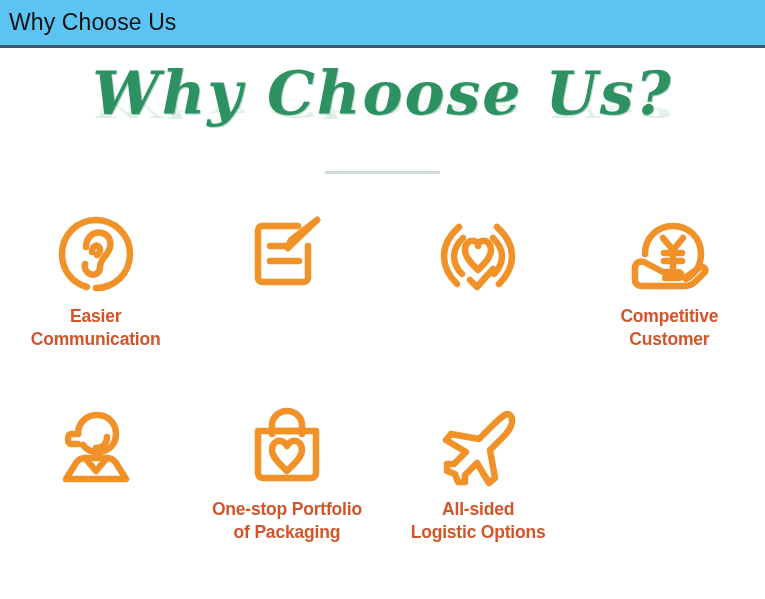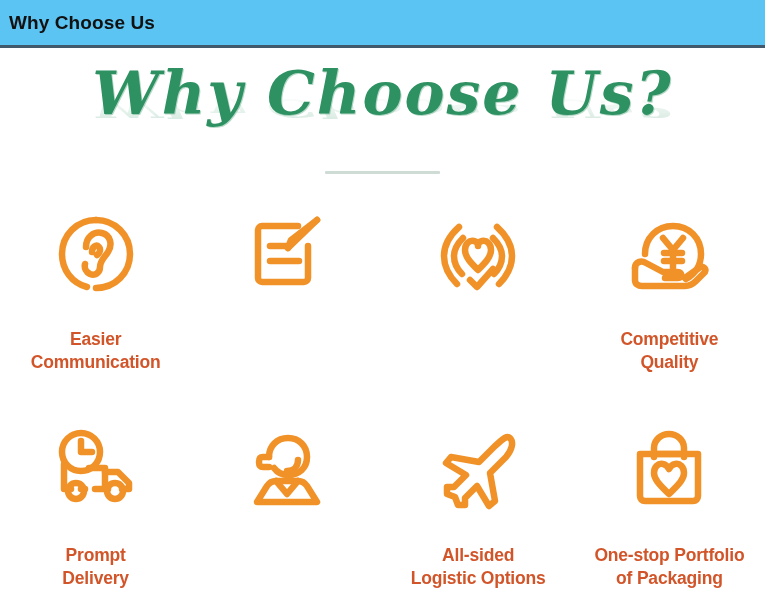--- a/index.html
+++ b/index.html
@@ -18,26 +18,25 @@
   #app-header {
     height: 48px;
     background: #5cc4f2;
     border-bottom: 3px solid #41596b;
     box-sizing: border-box;
     display: flex;
     align-items: center;
     padding-left: 9px;
   }
   #app-header-title {
-    font-size: 19px;
+    font-size: 23px;
     color: #111111;
     font-family: "Liberation Sans", sans-serif;
     letter-spacing: 0.1px;
     line-height: 1;
-    font-weight: bold;
   }
 
   
   #hero {
     padding-top: 14px;
     text-align: center;
     position: relative;
   }
   #hero-title-wrap {
     position: relative;
@@ -99,21 +98,21 @@
     width: 100px;
     height: 100px;
     display: flex;
     align-items: center;
     justify-content: center;
   }
   .feature-icon svg {
     display: block;
   }
   .feature-label {
-    margin-top: 24px;
+    margin-top: 1px;
     font-family: "Liberation Sans", sans-serif;
     font-weight: bold;
     font-size: 17.5px;
     line-height: 1.32;
     color: #d2552a;
     text-align: center;
     white-space: pre-line;
     letter-spacing: -0.2px;
   }
 </style>
@@ -178,69 +177,52 @@
         <path d="M22 46 C 22 30 34 18 50 18 C 66 18 78 30 78 46 C 78 57 72 66 63 71"></path>
         <path d="M40 30 L 50 42 L 60 30"></path>
         <line x1="50" y1="42" x2="50" y2="60"></line>
         <line x1="41" y1="45" x2="59" y2="45"></line>
         <line x1="41" y1="53" x2="59" y2="53"></line>
         <path d="M12 60 C 12 54 18 52 23 55 L 40 64 L 55 64 C 59 64 60 70 55 70 L 42 70"></path>
         <path d="M12 60 L 12 72 C 12 76 15 78 19 78 L 62 78 C 66 78 70 76 73 73 L 82 64 C 84 61 80 57 76 60 L 62 70"></path>
       </svg>
     </div>
     <div class="feature-label">Competitive
-Quality</div>
-  </div>
-
-  <div class="feature-cell">
-    <div class="feature-icon">
-      <svg width="92" height="92" viewBox="0 0 92 92" fill="none" stroke="#f19229" stroke-width="6.5" stroke-linecap="round" stroke-linejoin="round">
-        <circle cx="31" cy="28" r="19"></circle>
-        <path d="M31 17 V 28 H 42"></path>
-        <path d="M14 40 V 65 H 21"></path>
-        <path d="M39 44 H 55 V 65 H 45"></path>
-        <path d="M31 65 H 35"></path>
-        <path d="M55 48 H 68 L 79 59 V 65 H 72"></path>
-        <path d="M55 65 H 58"></path>
-        <circle cx="26" cy="67" r="8"></circle>
-        <circle cx="65" cy="67" r="8"></circle>
-      </svg>
-    </div>
-    <div class="feature-label">Prompt
-Delivery</div>
-  </div>
+Customer</div>
+  </div>
+
 
   <div class="feature-cell">
     <div class="feature-icon">
       <svg width="92" height="92" viewBox="0 0 92 92" fill="none" stroke="#f19229" stroke-width="6.5" stroke-linecap="round" stroke-linejoin="round">
         <path d="M28 33 C 28 22 36 14 47 14 C 58 14 66 22 66 33 C 66 44 58 51 47 51 C 41 51 36 48 33 44"></path>
         <path d="M28 33 H 22 C 19 33 18 35 18 38 C 18 41 19 43 22 43 H 28"></path>
         <path d="M57 36 C 57 43 52 47 46 47"></path>
         <path d="M16 78 L 26 62 C 28 59 31 57 35 57 L 46 57 L 57 57 C 61 57 64 59 66 62 L 76 78 Z"></path>
         <path d="M35 57 L 46 70 L 57 57"></path>
       </svg>
     </div>
   </div>
 
   <div class="feature-cell">
     <div class="feature-icon">
       <svg width="92" height="92" viewBox="0 0 92 92" fill="none" stroke="#f19229" stroke-width="6.5" stroke-linecap="round" stroke-linejoin="round">
-        <path d="M78 14 C 82 18 80 26 74 33 L 58 49 L 63 77 L 57 82 L 45 62 L 33 74 L 33 81 L 26 81 L 23 73 L 15 70 L 15 63 L 22 63 L 34 51 L 14 39 L 19 33 L 47 38 L 63 22 C 70 16 74 11 78 14 Z"></path>
-      </svg>
-    </div>
-    <div class="feature-label">All-sided
-Logistic Options</div>
-  </div>
-
-  <div class="feature-cell">
-    <div class="feature-icon">
-      <svg width="92" height="92" viewBox="0 0 92 92" fill="none" stroke="#f19229" stroke-width="6.5" stroke-linecap="round" stroke-linejoin="round">
         <path d="M17 30 H 75 V 72 C 75 75 73 77 70 77 H 22 C 19 77 17 75 17 72 Z"></path>
         <path d="M31 33 V 24 C 31 16 38 10 46 10 C 54 10 61 16 61 24 V 33"></path>
         <line x1="35" y1="30" x2="57" y2="30"></line>
         <path d="M46 70 C 38 62 31 56 31 49 C 31 43 35 39 40 40 C 43 40.5 45 43 46 45 C 47 43 49 40.5 52 40 C 57 39 61 43 61 49 C 61 56 54 62 46 70 Z"></path>
       </svg>
     </div>
     <div class="feature-label">One-stop Portfolio
 of Packaging</div>
   </div>
 
+  <div class="feature-cell">
+    <div class="feature-icon">
+      <svg width="92" height="92" viewBox="0 0 92 92" fill="none" stroke="#f19229" stroke-width="6.5" stroke-linecap="round" stroke-linejoin="round">
+        <path d="M78 14 C 82 18 80 26 74 33 L 58 49 L 63 77 L 57 82 L 45 62 L 33 74 L 33 81 L 26 81 L 23 73 L 15 70 L 15 63 L 22 63 L 34 51 L 14 39 L 19 33 L 47 38 L 63 22 C 70 16 74 11 78 14 Z"></path>
+      </svg>
+    </div>
+    <div class="feature-label">All-sided
+Logistic Options</div>
+  </div>
+
 </div>
 
 </body></html>

